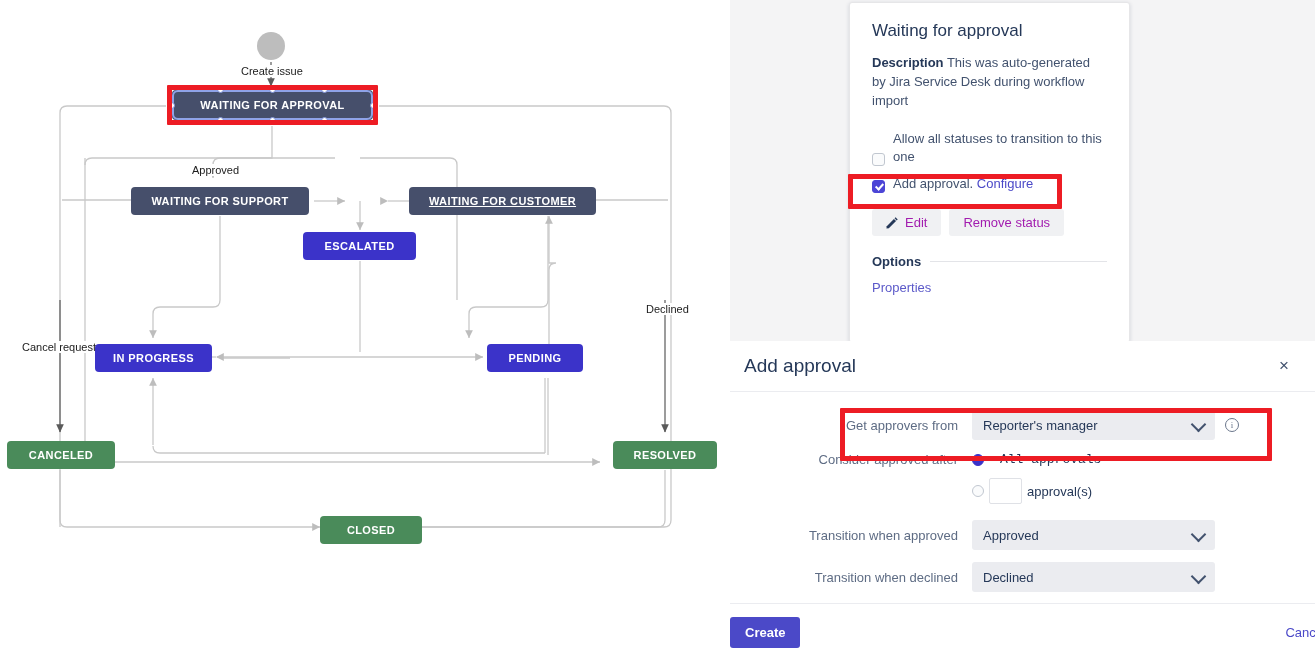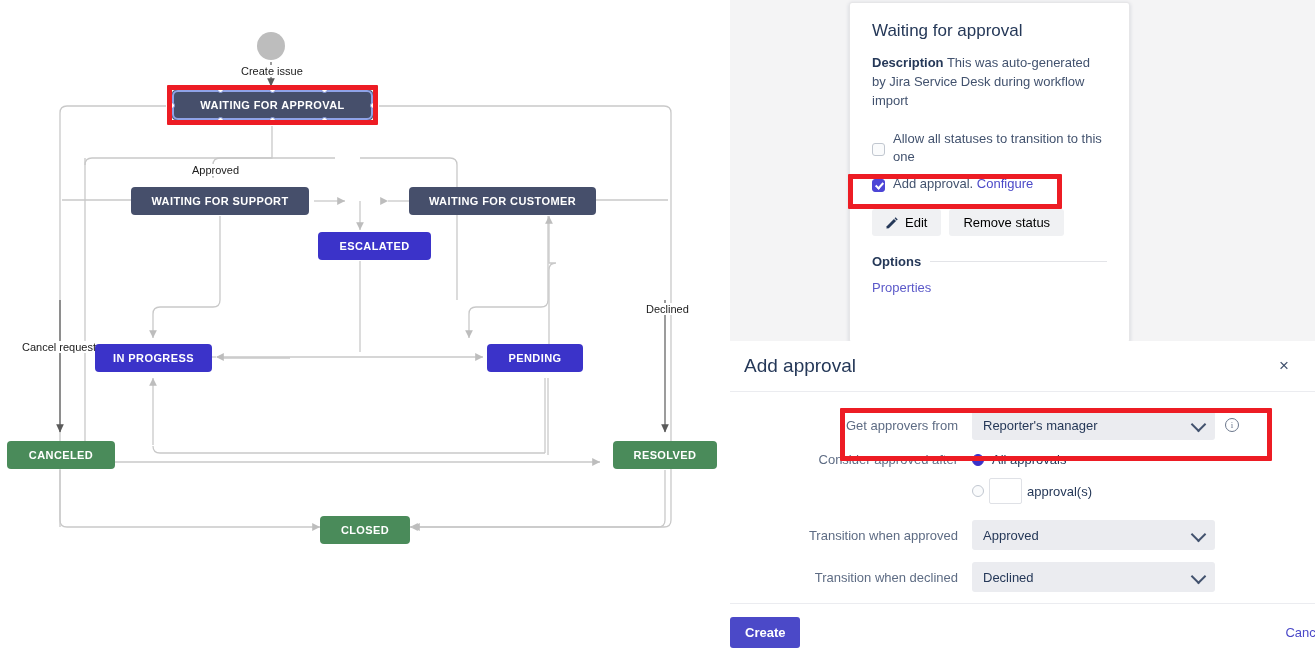--- a/index.html
+++ b/index.html
@@ -91,38 +91,38 @@
     color:#172b4d;
     z-index:20;
   }
   #status-popup .ptitle{
     font-size:17px;color:#253858;margin:0 0 12px 0;font-weight:400;
   }
   #status-popup .pdesc{
     font-size:13px;line-height:19px;color:#42526e;margin:0 0 20px 0;
   }
   #status-popup .pdesc b{color:#253858;font-weight:bold;}
-  .chk-row{display:flex;align-items:center;gap:8px;margin-bottom:9px;font-size:13px;color:#42526e;line-height:18px;}
+  .chk-row{display:flex;align-items:flex-end;gap:8px;margin-bottom:9px;font-size:13px;color:#42526e;line-height:18px;}
   .chk-box{
     width:13px;height:13px;border:1px solid #c1c7d0;border-radius:3px;
     background:#fafbfc;box-sizing:border-box;flex:0 0 auto;margin-top:2px;
   }
   .chk-box.checked{
     background:#4c45d6;border-color:#4c45d6;
     position:relative;
   }
   .chk-box.checked:after{
     content:"";position:absolute;left:3.6px;top:1px;width:3px;height:6px;
     border:solid #fff;border-width:0 2px 2px 0;transform:rotate(42deg);
   }
   .link{color:#4b49c8;}
   .btn-row{display:flex;gap:8px;margin:16px 0 18px 0;}
   .gbtn{
     background:#f0f1f3;border:none;border-radius:3px;
-    padding:6px 14px;font-size:13px;color:#000000;
+    padding:6px 14px;font-size:13px;color:#a21caf;
     font-family:"Liberation Sans", sans-serif;cursor:pointer;
     display:flex;align-items:center;gap:7px;
   }
   .pencil{display:inline-block;width:12px;height:12px;}
   .opt-head{display:flex;align-items:center;gap:9px;margin-bottom:11px;}
   .opt-head .t{font-size:13px;font-weight:bold;color:#253858;}
   .opt-head .ln{flex:1;height:1px;background:#e3e4e8;}
   .prop-link{font-size:13px;color:#5b59c9;}
 
   
@@ -278,27 +278,27 @@
     <div class="handle" style="left:97px;top:27px;"></div>
     <div class="handle" style="left:149px;top:27px;"></div>
   </div>
   <div class="redbox" style="left:167px;top:85px;width:211px;height:40px;"></div>
 
   <div class="edge-label" style="left:190px;top:164px;">Approved</div>
   <div class="edge-label" style="left:644px;top:303px;">Declined</div>
   <div class="edge-label" style="left:20px;top:341px;">Cancel request</div>
 
   <div class="node dark" style="left:131px;top:187px;width:178px;height:28px;">WAITING FOR SUPPORT</div>
-  <div class="node dark" style="left:409px;top:187px;width:187px;height:28px;">WAITING FOR CUSTOMER</div>
-  <div class="node blue" style="left:318px;top:232px;width:113px;height:28px;">ESCALATED</div>
+  <div class="node dark" style="left:409px;top:187px;width:187px;height:28px;text-decoration:underline;">WAITING FOR CUSTOMER</div>
+  <div class="node blue" style="left:303px;top:232px;width:113px;height:28px;">ESCALATED</div>
   <div class="node blue" style="left:95px;top:344px;width:117px;height:28px;">IN PROGRESS</div>
   <div class="node blue" style="left:487px;top:344px;width:96px;height:28px;">PENDING</div>
   <div class="node green" style="left:7px;top:441px;width:108px;height:28px;">CANCELED</div>
   <div class="node green" style="left:613px;top:441px;width:104px;height:28px;">RESOLVED</div>
-  <div class="node green" style="left:320px;top:516px;width:90px;height:28px;">CLOSED</div>
+  <div class="node green" style="left:320px;top:516px;width:102px;height:28px;">CLOSED</div>
 </div>
 
 <div id="backdrop"></div>
 <div id="backdrop-right"></div>
 
 <div id="status-popup">
   <div class="ptitle">Waiting for approval</div>
   <div class="pdesc"><b>Description</b> <span>This was auto-generated by Jira Service Desk during workflow import</span></div>
 
   <div class="chk-row">
@@ -349,21 +349,21 @@
         <div class="sel">
           <span>Reporter's manager</span>
           <span class="caret"></span>
         </div>
         <div class="infoic">i</div>
       </div>
     </div>
 
     <div class="frow" style="margin-bottom:11px;">
       <div class="flabel">Consider approved after</div>
-      <div class="fctl" style="gap:8px;">
+      <div class="fctl" style="gap:16px;font-family:Liberation Mono, monospace;">
         <div class="radio on"></div>
         <span class="rlabel">All approvals</span>
       </div>
     </div>
 
     <div class="frow" style="margin-bottom:16px;">
       <div class="flabel"></div>
       <div class="fctl" style="gap:5px;">
         <div class="radio"></div>
         <input class="numbox" type="text" value="" style="">

